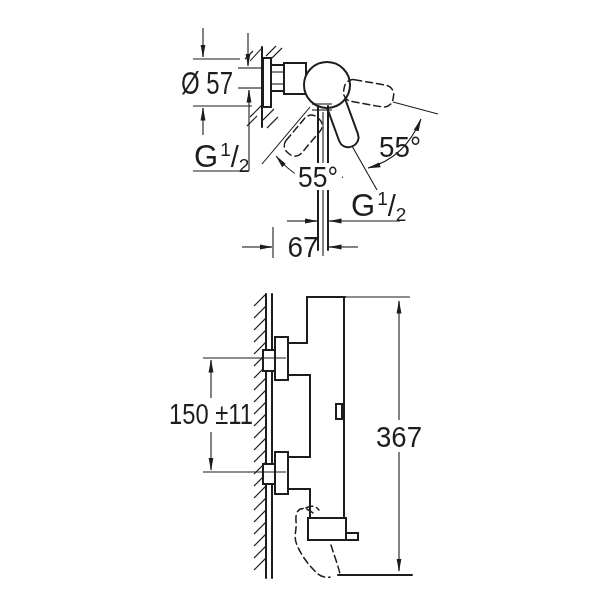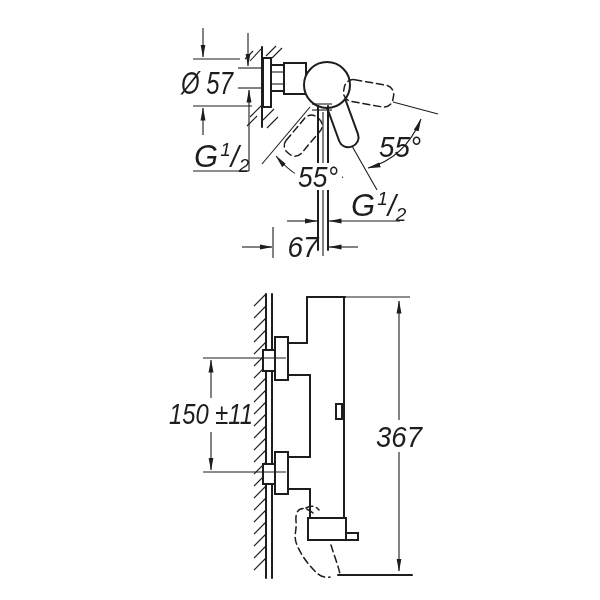--- a/index.html
+++ b/index.html
@@ -1,16 +1,16 @@
 <!DOCTYPE html>
 <html><head>
 <meta charset="utf-8">
 <style>
   html,body{margin:0;padding:0;background:#ffffff;}
-  .canvas{width:600px;height:600px;background:#ffffff;position:relative;overflow:hidden;font-style:italic;}
+  .canvas{width:600px;height:600px;background:#ffffff;position:relative;overflow:hidden;}
   svg{display:block;}
   .dimtext{font-family:"Liberation Sans", sans-serif;fill:#1d1d1b;}
   .obj{stroke:#1d1d1b;stroke-width:2;fill:none;stroke-linecap:round;}
   .objf{stroke:#1d1d1b;stroke-width:2;fill:#ffffff;}
   .thin{stroke:#1d1d1b;stroke-width:1.1;fill:none;}
   .dash{stroke:#1d1d1b;stroke-width:1.5;fill:none;stroke-dasharray:7 4;stroke-linecap:round;}
   .hatch{stroke:#1d1d1b;stroke-width:1.1;}
 </style>
 </head>
 <body>

